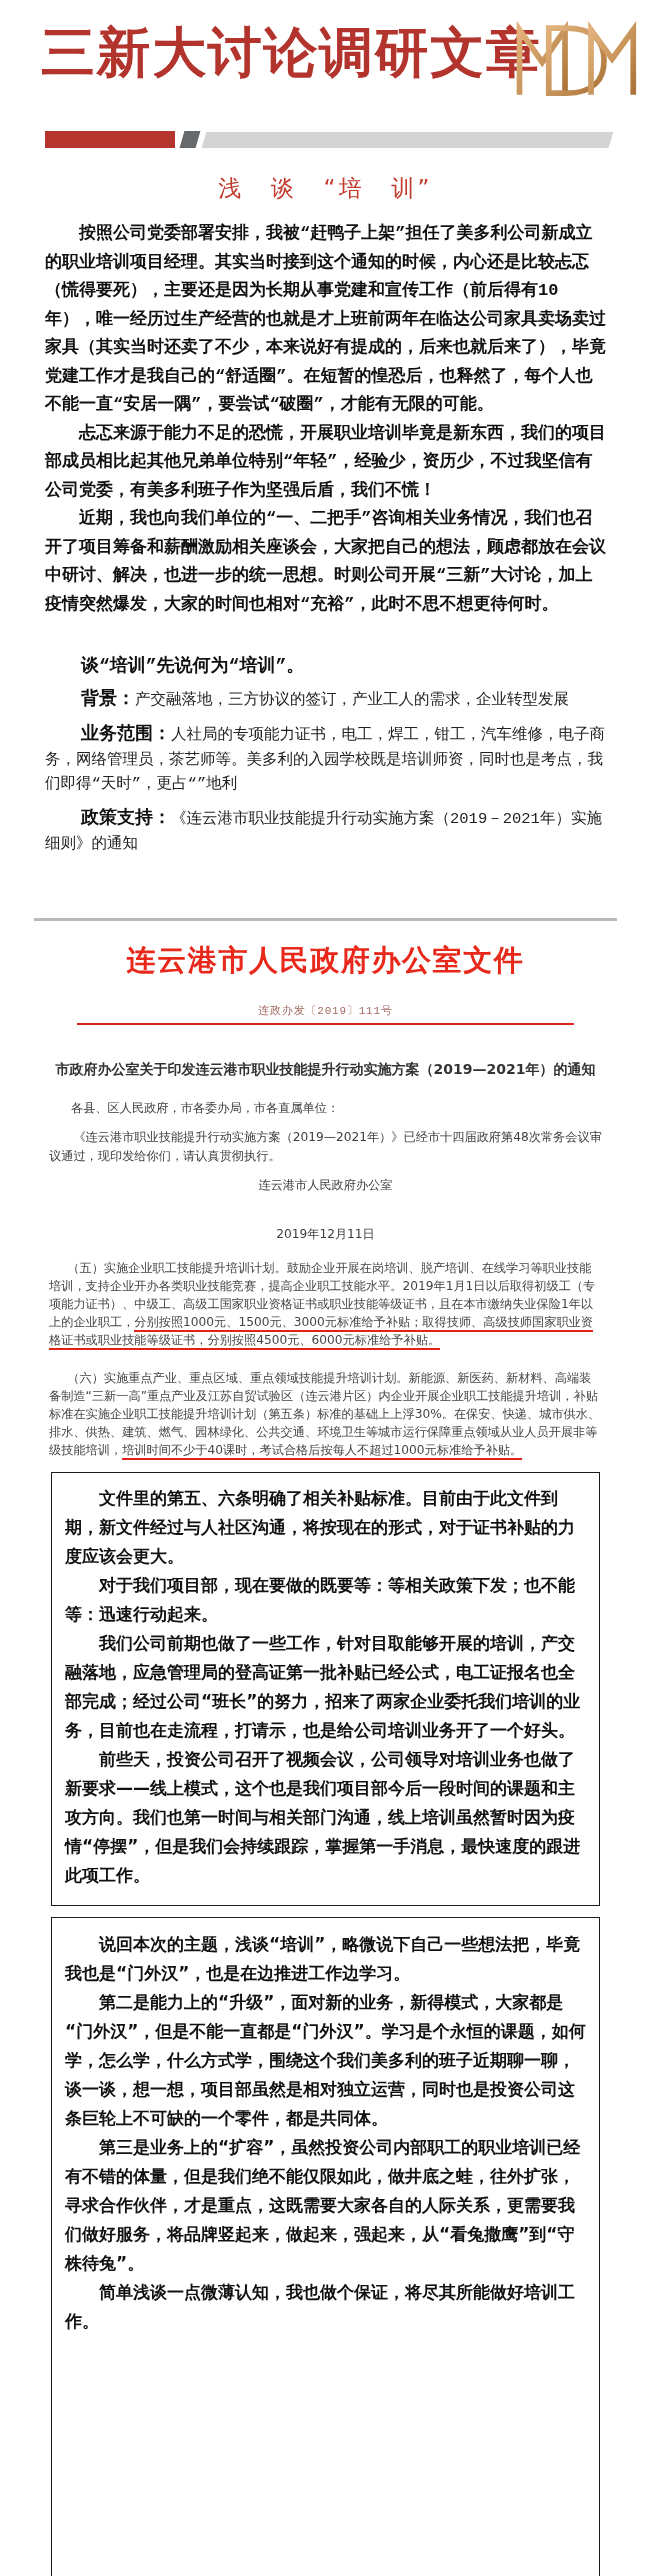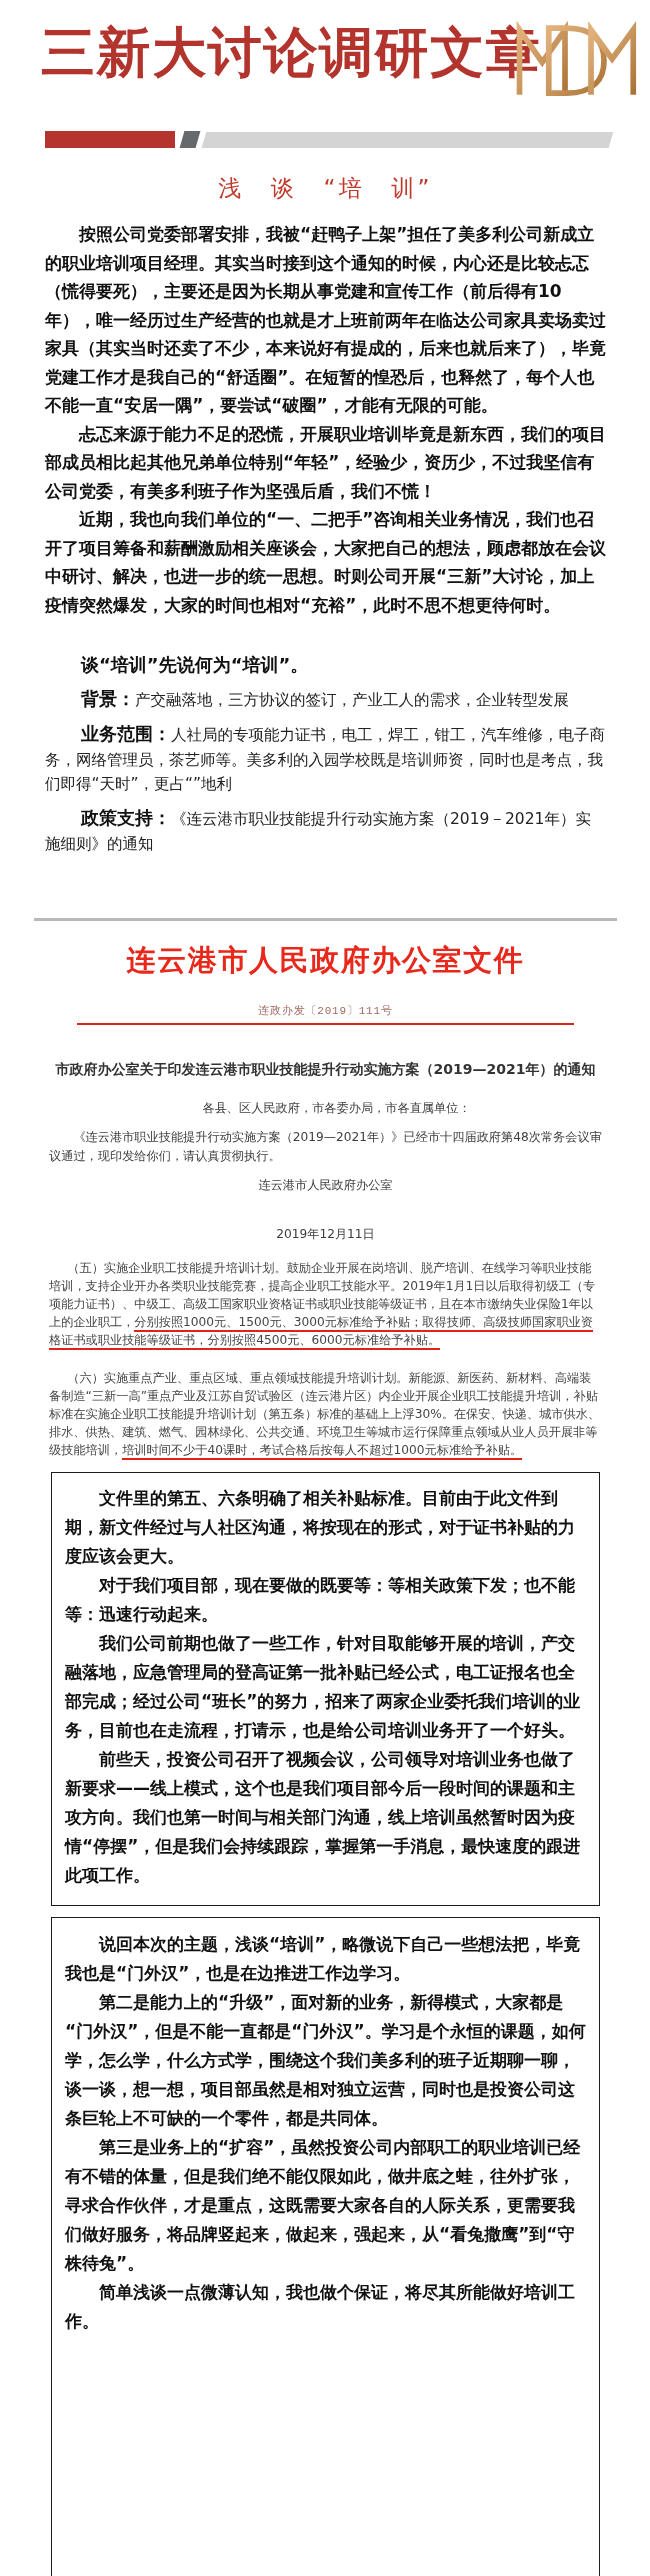--- a/index.html
+++ b/index.html
@@ -16,38 +16,38 @@
   .divider{margin:46px 0 0 45px;height:18px;display:flex;align-items:center;}
   .d-red{width:130px;height:17px;background:#b5342d;}
   .d-dark{width:16.3px;height:17px;background:#666a6d;margin-left:6.5px;transform:skewX(-16deg);}
   .d-gray{width:407px;height:15.5px;background:#d4d4d4;margin-left:6.5px;transform:skewX(-16deg);}
 
   
   .article-title{margin:24.4px 0 0 0;text-align:center;font-size:23px;font-weight:400;
                  color:#c0392b;letter-spacing:3.3px;}
 
   
-  .article-body{margin-top:16.3px;padding:0 45px;}
+  .article-body{margin-top:16.3px;padding:0 45px;font-family:Liberation Mono, monospace;}
   .article-body .para{margin:0;font-size:17px;font-weight:700;line-height:28.5px;
                       text-indent:2em;color:#111;}
   .section-intro{margin:34px 0 0 0;font-size:18px;font-weight:800;text-indent:2em;color:#111;}
   .info-item{margin:9.8px 0 0 0;font-size:15.5px;line-height:24.4px;color:#222;text-indent:0;}
   .info-item .info-label{font-size:18px;font-weight:800;color:#111;margin-left:2em;}
   .info-item .info-text{font-weight:500;}
 
   
   .gov-doc{margin-top:62px;}
   .gray-line{border:none;height:3.3px;background:#b9b9b9;margin:0 34px;}
   .gov-header{margin-top:21px;text-align:center;font-family:"Liberation Serif","DejaVu Serif",serif;
               font-weight:900;font-size:29px;line-height:36px;color:#e8281a;letter-spacing:1.6px;}
   .doc-number{margin-top:24.4px;text-align:center;font-family:Liberation Mono, monospace;
               font-size:11px;color:#a0695f;letter-spacing:0.8px;}
   .red-line{border:none;height:2.4px;background:#d9261c;margin:4.9px 77px 0 77px;}
   .doc-title{margin-top:36px;text-align:center;font-size:14px;font-weight:700;color:#333;}
-  .salutation{margin:21px 49px 0 71px;font-size:12.2px;color:#3d3d3d;text-align:center;}
+  .salutation{margin:21px 49px 0 71px;font-size:12.2px;color:#3d3d3d;}
   .doc-body{margin:11.4px 49px 0 49px;font-size:12.2px;line-height:18.7px;color:#3d3d3d;text-indent:2em;}
   .issuer{margin-top:11.4px;text-align:center;font-size:12.2px;color:#3d3d3d;}
   .doc-date{margin-top:32px;text-align:center;font-size:12.2px;color:#3d3d3d;}
   .clause{margin:16.3px 49px 0 49px;font-size:12.2px;line-height:18px;color:#444;text-indent:1.5em;}
   .clause + .clause{margin-top:19.5px;}
   .redline{border-bottom:2.4px solid #df2318;padding-bottom:0.8px;}
 
   
   .note-box{margin:13px 51px 0 51px;border:1.6px solid #1c1c1c;padding:11.4px 13px 14.6px 13px;}
   .note-box .para{margin:0;font-size:17px;font-weight:700;line-height:29px;

